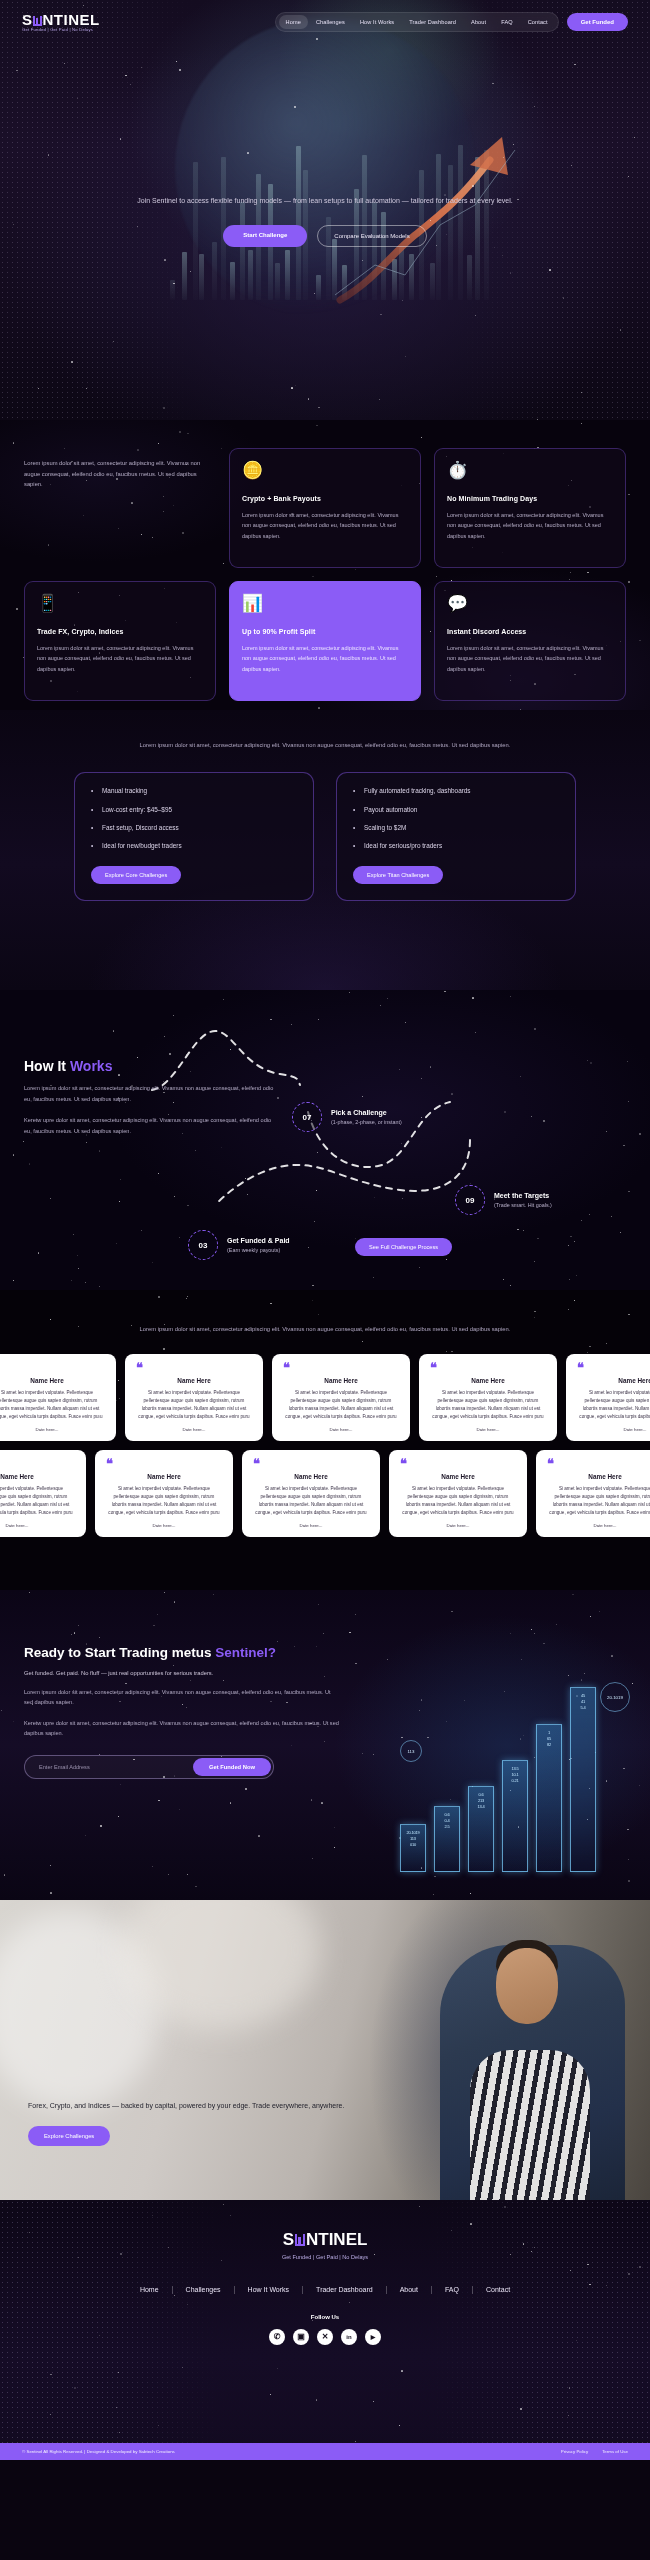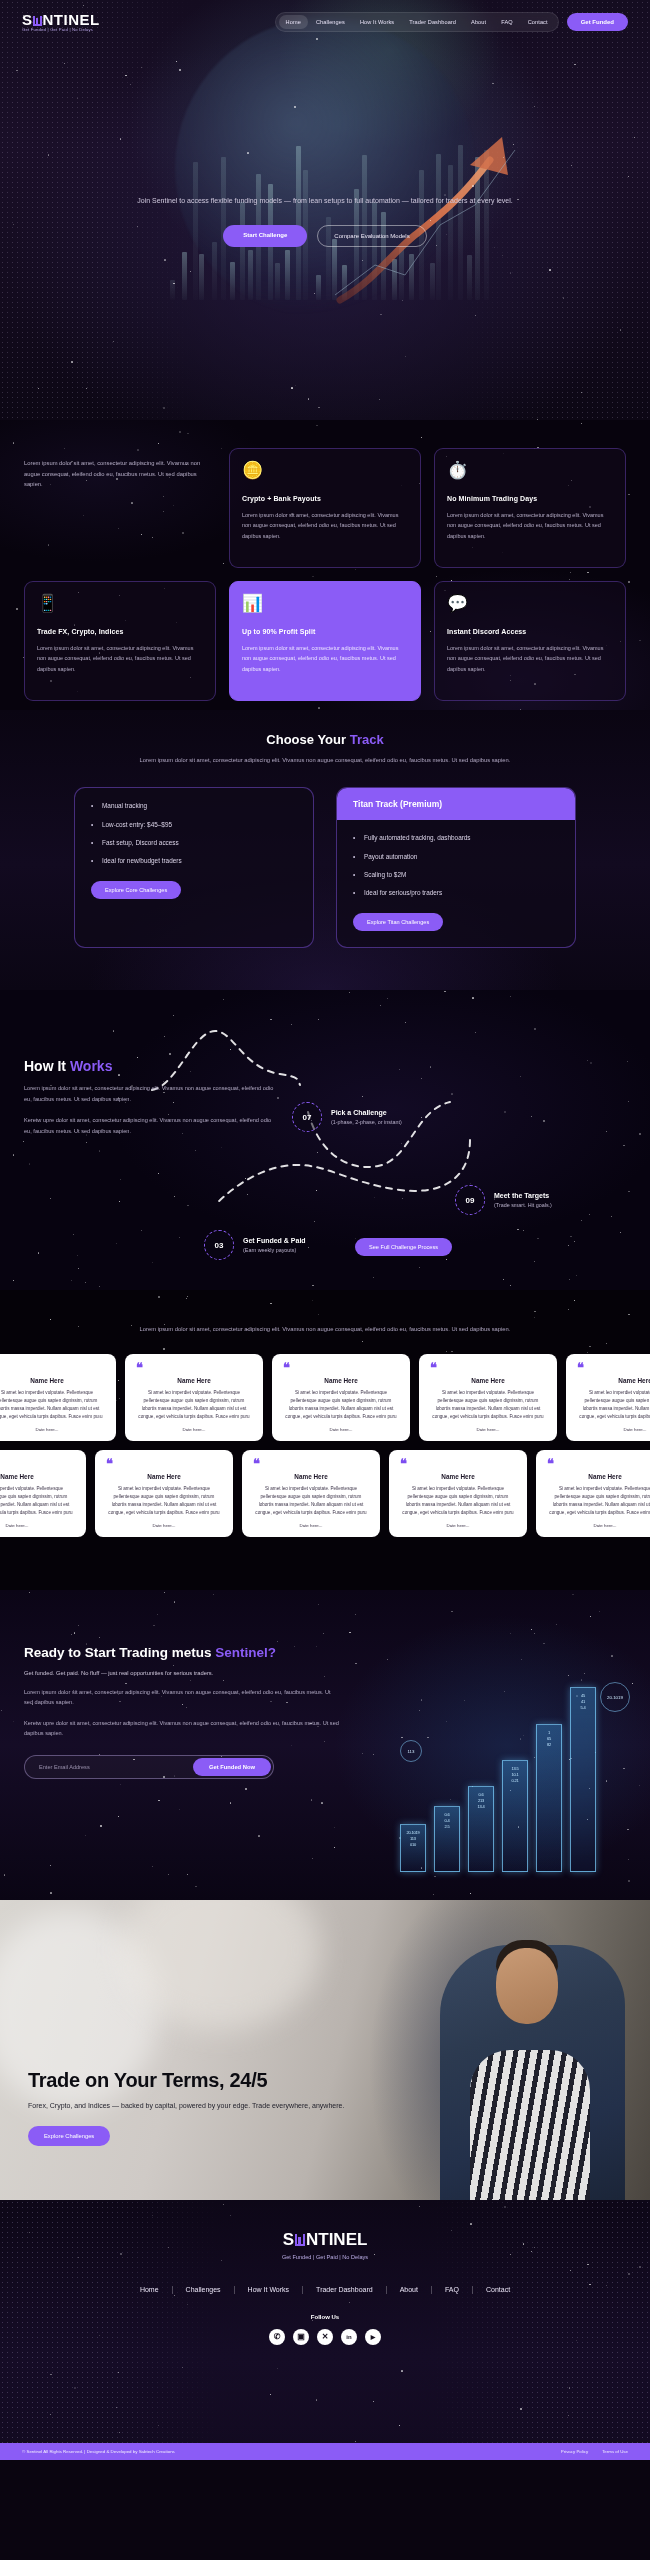--- a/index.html
+++ b/index.html
@@ -547,38 +547,34 @@
 
       <div class="fcard">
         <span class="ico">💬</span>
         <h3>Instant Discord Access</h3>
         <p>Lorem ipsum dolor sit amet, consectetur adipiscing elit. Vivamus non augue consequat, eleifend odio eu, faucibus metus. Ut sed dapibus sapien.</p>
       </div>
     </div>
   </section>
 
   <section class="sec tracks">
-    <h2 class="sec-title">
-      <span>Choose Your </span><span class="accent">Track</span>
-    </h2>
     <p class="sec-sub">Lorem ipsum dolor sit amet, consectetur adipiscing elit. Vivamus non augue consequat, eleifend odio eu, faucibus metus. Ut sed dapibus sapien.</p>
 
     <div class="track-grid">
       <div class="track">
         <ul>
           <li>Manual tracking</li>
           <li>Low-cost entry: $45–$95</li>
           <li>Fast setup, Discord access</li>
           <li>Ideal for new/budget traders</li>
         </ul>
         <a class="t-btn">Explore Core Challenges</a>
       </div>
 
       <div class="track">
-        <div class="head">Titan Track (Premium)</div>
         <ul>
           <li>Fully automated tracking, dashboards</li>
           <li>Payout automation</li>
           <li>Scaling to $2M</li>
           <li>Ideal for serious/pro traders</li>
         </ul>
         <a class="t-btn">Explore Titan Challenges</a>
       </div>
     </div>
   </section>
@@ -720,21 +716,21 @@
     </div>
 
     <div class="step" style="left:455px; top:195px;">
       <div class="num">09</div>
       <div>
         <h4>Meet the Targets</h4>
         <p>(Trade smart. Hit goals.)</p>
       </div>
     </div>
 
-    <div class="step" style="left:204px; top:240px;align-items:center;">
+    <div class="step" style="left:188px; top:240px;align-items:center;">
       <div class="num">03</div>
       <div>
         <h4>Get Funded &amp; Paid</h4>
         <p>(Earn weekly payouts)</p>
       </div>
     </div>
 
     <a class="how-cta" style="left:355px; top:248px;">See Full Challenge Process</a>
   </section>
 
@@ -1047,21 +1043,20 @@
   <section class="sec photo">
     <div class="bg"></div>
     <div class="blurshape" style="left:-20px;top:10px;width:180px;height:200px;background:rgba(255,255,255,.45)"></div>
     <div class="blurshape" style="left:120px;top:-30px;width:200px;height:160px;background:rgba(240,236,230,.5)"></div>
     <div class="person"></div>
     <div class="shirt"></div>
     <div class="hair"></div>
     <div class="face"></div>
 
     <div class="photo-inner">
-      <h2>Trade on Your Terms, 24/5</h2>
       <p>Forex, Crypto, and Indices — backed by capital, powered by your edge. Trade everywhere, anywhere.</p>
       <a class="pbtn">Explore Challenges</a>
     </div>
   </section>
 
   <footer class="footer">
     <div class="dotmap"></div>
     <div class="starfield" id="footStars">
         <i style="left:520.1366604057512px;top:208.05466416230047px;width:1.5202943454893103px;height:1.5202943454893103px;opacity:0.6301261480668472"></i>
         <i style="left:470.0755196067803px;top:22.904196491695075px;width:1.6792109689926744px;height:1.6792109689926744px;opacity:0.5996921071423458"></i>

